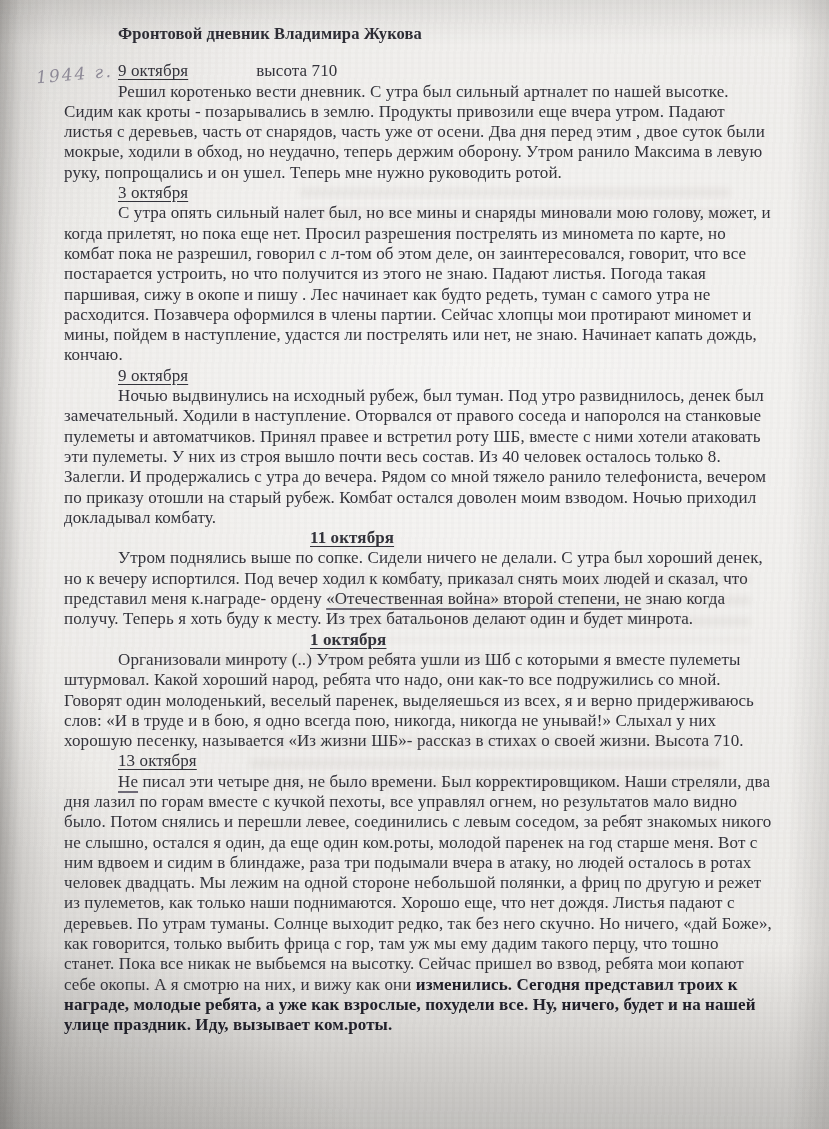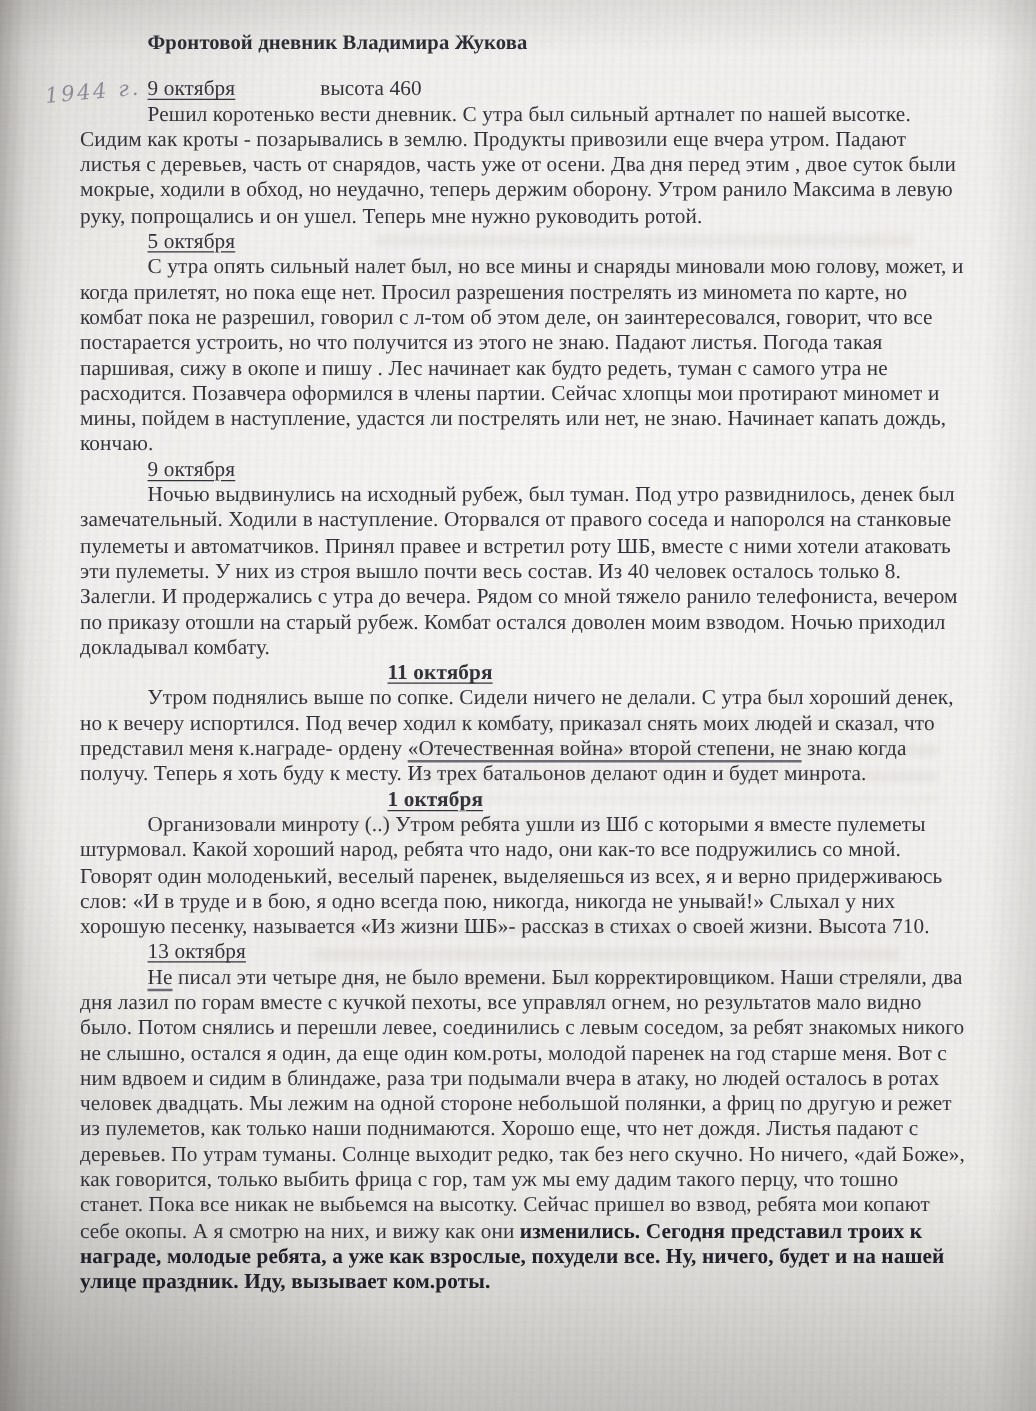--- a/index.html
+++ b/index.html
@@ -75,28 +75,28 @@
   <div class="smudge sm4"></div>
 
   <div class="annotation">1944 г.</div>
 
   <div class="doc">
 
     <h1 class="title">Фронтовой дневник Владимира Жукова</h1>
 
     <div class="entry">
       <div class="head">
-        <span class="date">9 октября</span><span class="extra">высота 460</span>
+        <span class="date">9 октября</span><span class="extra">высота 710</span>
       </div>
       <p class="para"><span>Решил коротенько вести дневник. С утра был сильный артналет по нашей высотке. Сидим как кроты - позарывались в землю. Продукты  привозили еще вчера утром. Падают листья с деревьев, часть от снарядов, часть уже от осени. Два дня перед этим , двое суток были мокрые, ходили в обход, но неудачно, теперь держим оборону. Утром ранило Максима в левую руку, попрощались и он ушел. Теперь мне нужно руководить ротой.</span></p>
     </div>
 
     <div class="entry">
       <div class="head">
-        <span class="date">5 октября</span>
+        <span class="date">3 октября</span>
       </div>
       <p class="para"><span>С утра опять сильный налет был, но все мины и снаряды миновали мою голову, может, и когда прилетят, но пока еще нет. Просил разрешения пострелять из миномета по карте, но комбат пока не разрешил, говорил с л-том об этом деле, он заинтересовался, говорит,  что все постарается  устроить, но что  получится из этого не знаю. Падают листья. Погода такая паршивая, сижу в окопе и пишу . Лес начинает как будто редеть, туман с самого утра не расходится. Позавчера оформился в члены партии. Сейчас хлопцы мои протирают миномет и мины, пойдем в наступление, удастся ли пострелять или нет, не знаю. Начинает капать дождь, кончаю.</span></p>
     </div>
 
     <div class="entry">
       <div class="head">
         <span class="date">9 октября</span>
       </div>
       <p class="para"><span>Ночью выдвинулись на исходный рубеж, был туман. Под утро развиднилось, денек был замечательный. Ходили в наступление. Оторвался от правого соседа  и напоролся на станковые пулеметы и автоматчиков. Принял правее и встретил роту ШБ, вместе с ними хотели атаковать эти пулеметы. У них из строя вышло почти весь состав. Из 40 человек осталось только 8. Залегли. И продержались с утра до вечера. Рядом со мной тяжело ранило телефониста, вечером по приказу отошли на старый рубеж. Комбат остался доволен моим взводом. Ночью приходил докладывал комбату.</span></p>
     </div>

